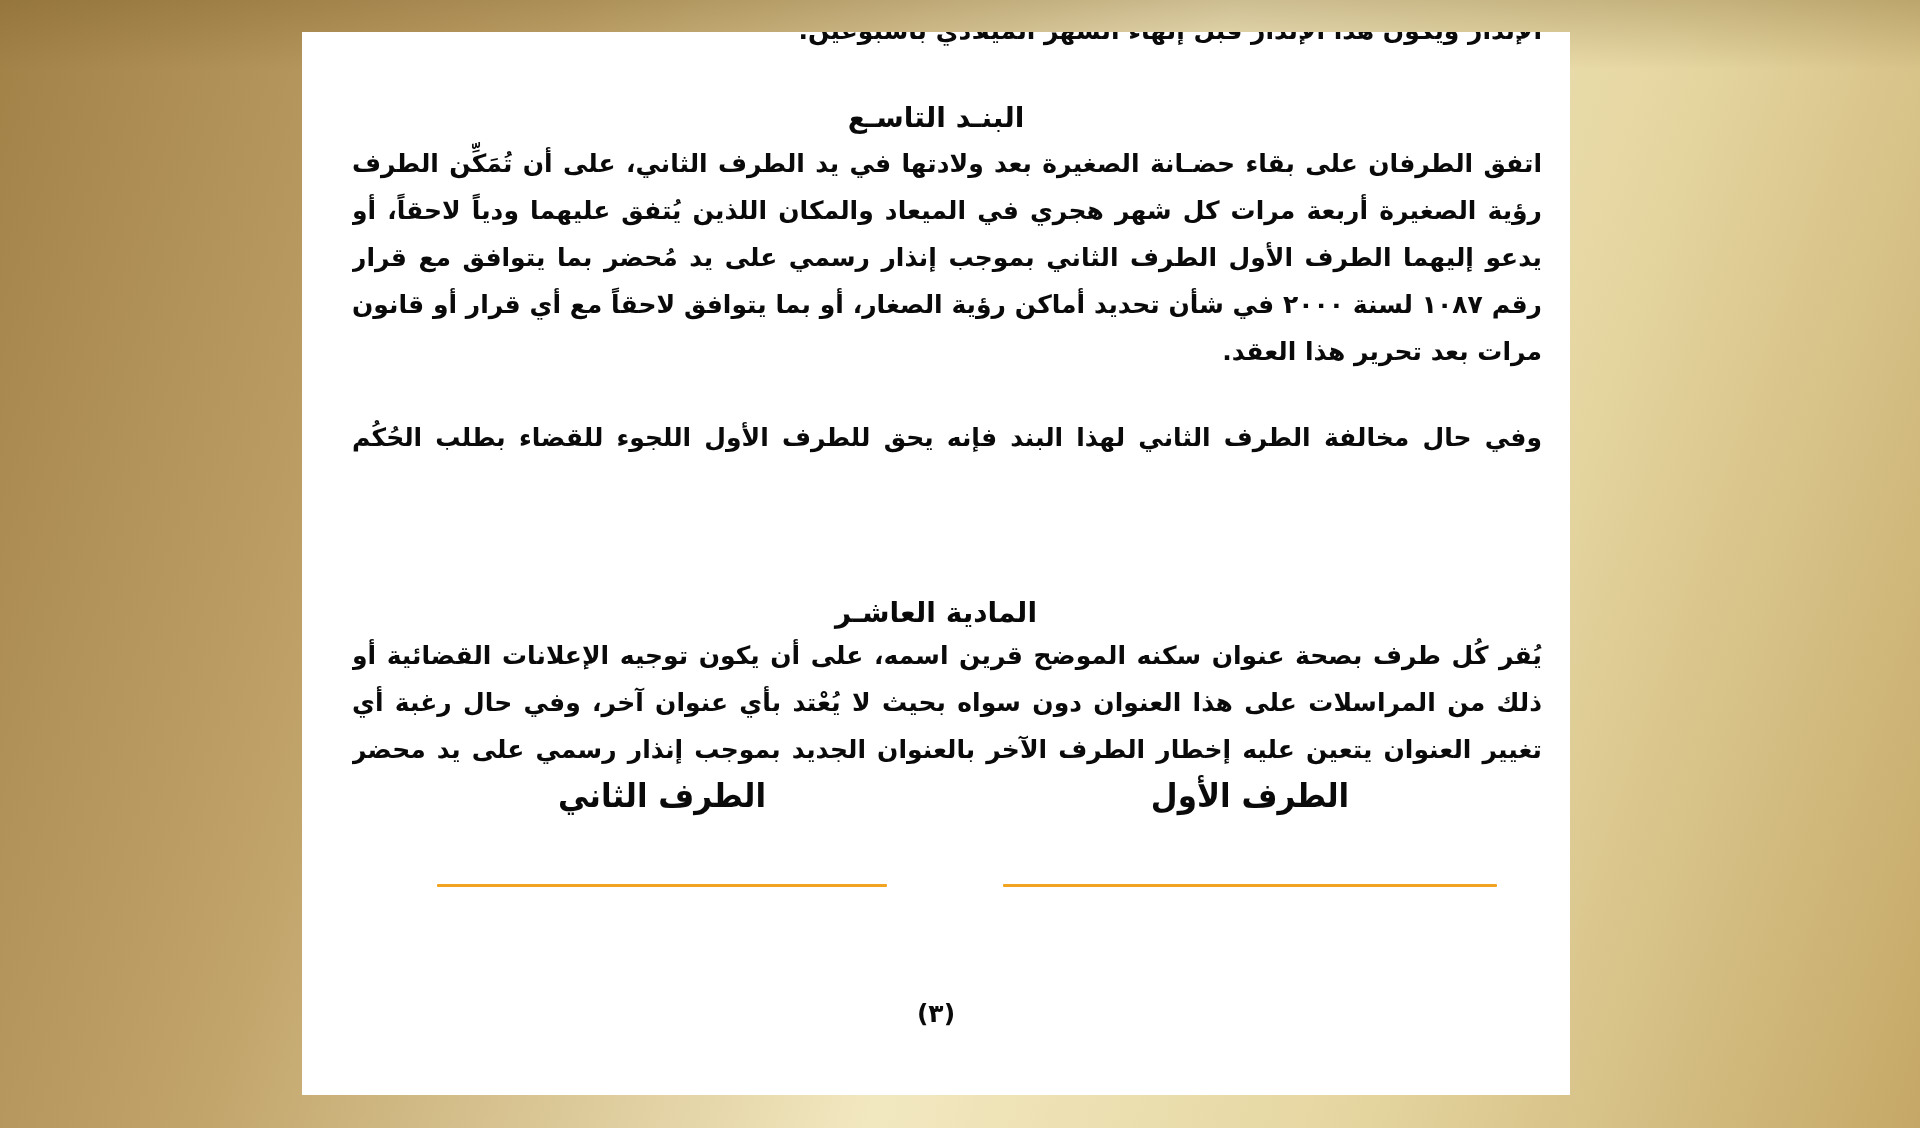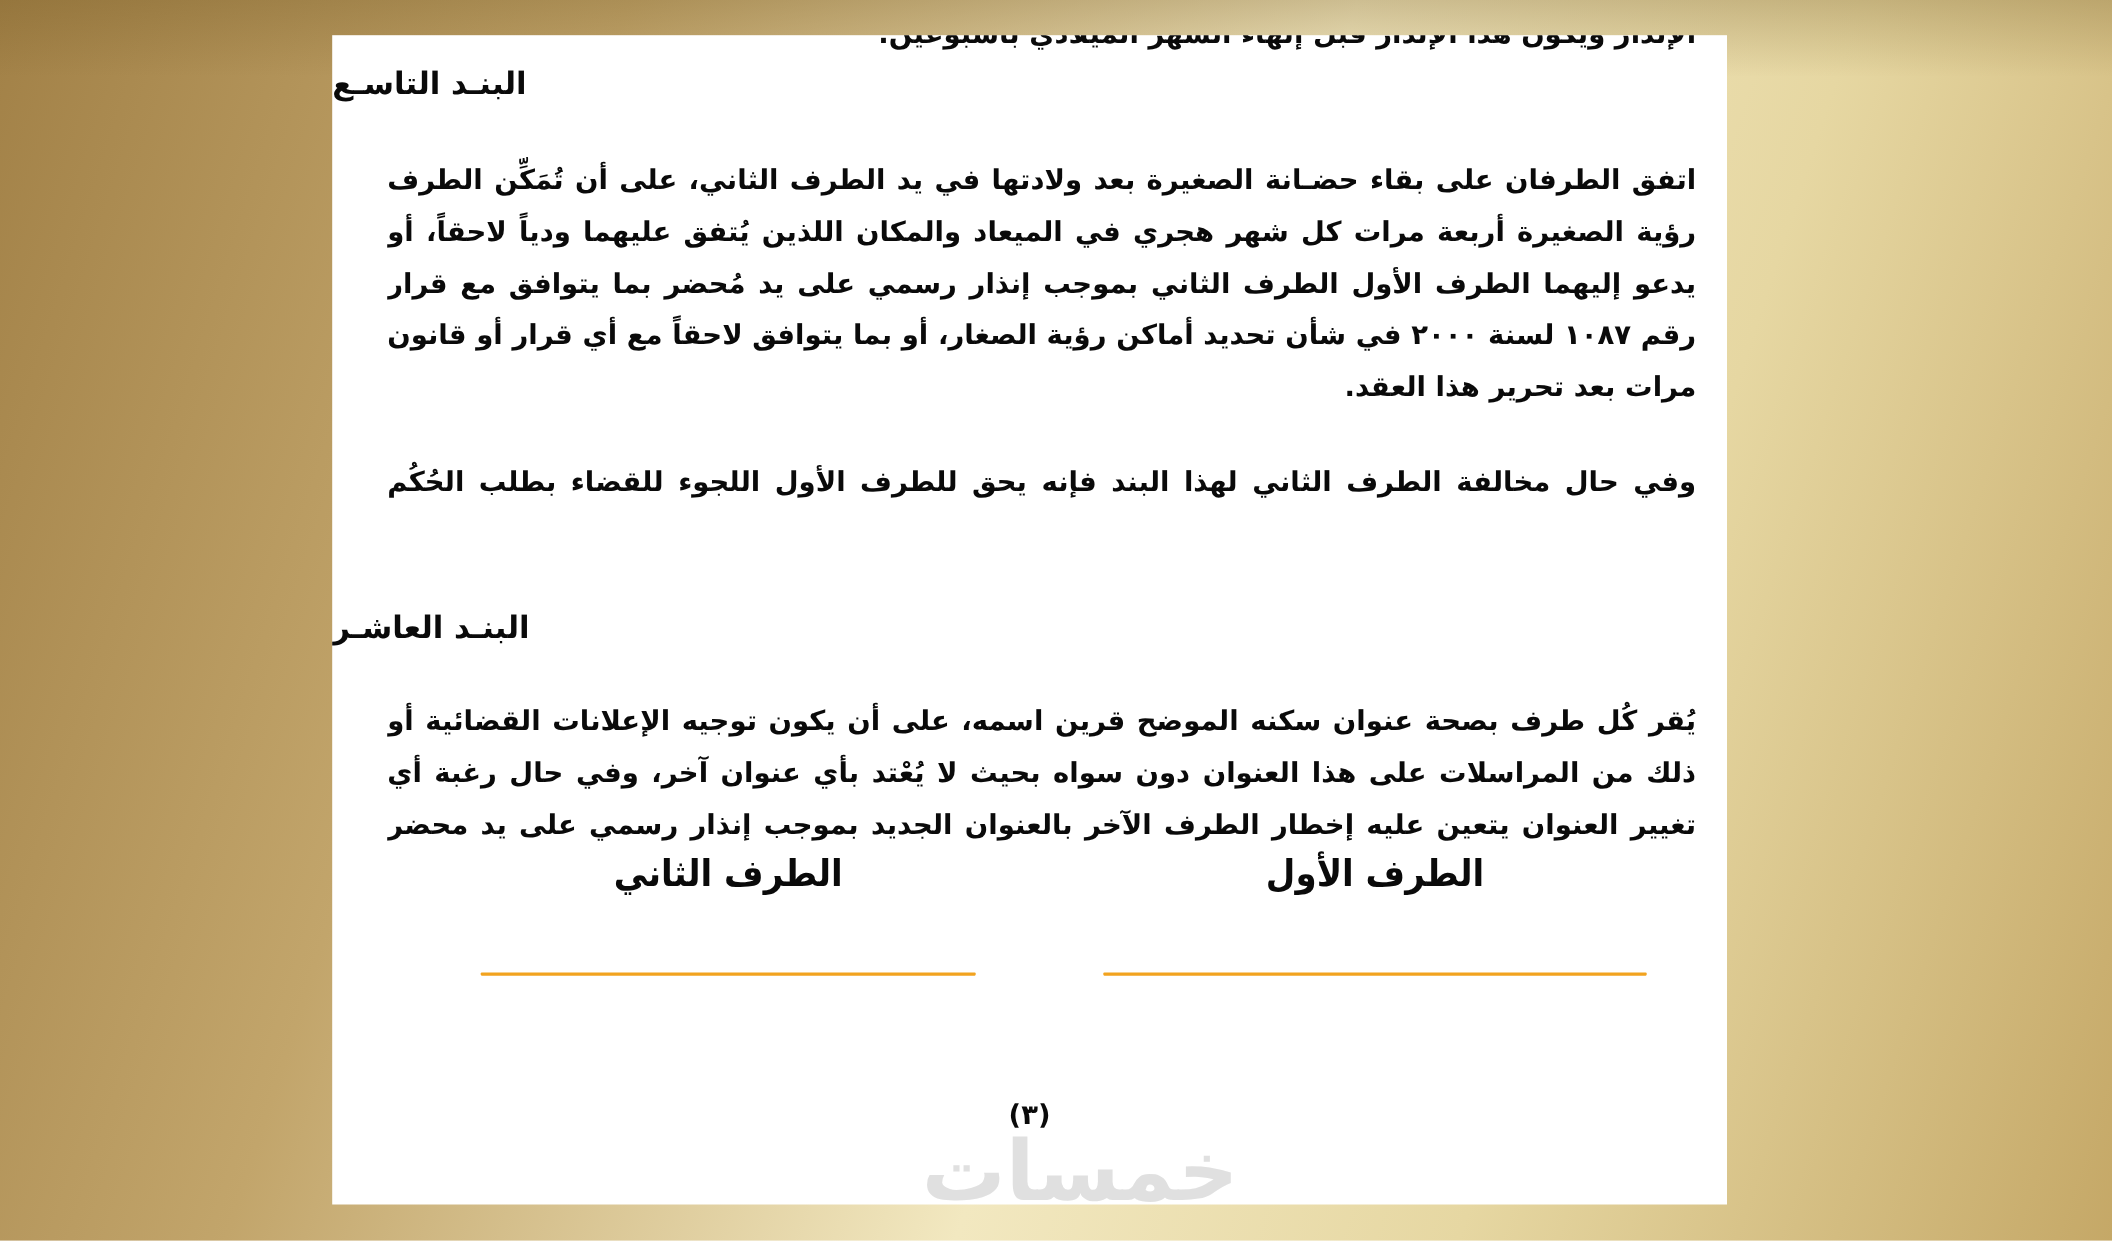--- a/index.html
+++ b/index.html
@@ -18,22 +18,22 @@
     background:#ffffff; overflow:hidden;
   }
 
   .partial-line {
     position:absolute; top:-24px; right:28px; left:50px;
     direction:rtl; text-align:right; white-space:nowrap;
     font-size:25px; font-weight:bold; color:#0a0a0a; line-height:46px;
   }
 
   .clause-heading {
-    position:absolute; left:0; right:0; text-align:left;
-    direction:rtl; font-size:28px; font-weight:bold; color:#0a0a0a; line-height:48px;
+    position:absolute; left:0; right:0; text-align:center;
+    direction:rtl; font-size:28px; font-weight:bold; color:#0a0a0a; line-height:48px;margin-top:42px;
   }
   .h9  { top:20px; }
   .h10 { top:515px; }
 
   .para { position:absolute; left:50px; right:28px; direction:rtl; }
   .p1 { top:108px; }
   .p2 { top:382px; }
   .p3 { top:600px; }
 
   .line {
@@ -84,34 +84,33 @@
       <div class="line">رؤية الصغيرة أربعة مرات كل شهر هجري في الميعاد والمكان اللذين يُتفق عليهما ودياً لاحقاً، أو اللذين</div>
       <div class="line">يدعو إليهما الطرف الأول الطرف الثاني بموجب إنذار رسمي على يد مُحضر بما يتوافق مع قرار وزير العدل</div>
       <div class="line">رقم ١٠٨٧ لسنة ٢٠٠٠ في شأن تحديد أماكن رؤية الصغار، أو بما يتوافق لاحقاً مع أي قرار أو قانون قد</div>
       <div class="line last">مرات بعد تحرير هذا العقد.</div>
     </div>
 
     <div class="para p2">
       <div class="line">وفي حال مخالفة الطرف الثاني لهذا البند فإنه يحق للطرف الأول اللجوء للقضاء بطلب الحُكُم لصالحه بتنفيذ</div>
     </div>
 
-    <div class="clause-heading h10">البنـد العاشـر</div>
+    <div class="clause-heading h10">المادية العاشـر</div>
 
     <div class="para p3">
       <div class="line">يُقر كُل طرف بصحة عنوان سكنه الموضح قرين اسمه، على أن يكون توجيه الإعلانات القضائية أو غير</div>
       <div class="line">ذلك من المراسلات على هذا العنوان دون سواه بحيث لا يُعْتد بأي عنوان آخر، وفي حال رغبة أي طرف في</div>
       <div class="line last">تغيير العنوان يتعين عليه إخطار الطرف الآخر بالعنوان الجديد بموجب إنذار رسمي على يد محضر فقط.</div>
     </div>
 
     <div class="sig-label second">الطرف الثاني</div>
 
     <div class="sig-label first">الطرف الأول</div>
 
     <div class="sig-line second"></div>
     <div class="sig-line first"></div>
 
     <div class="page-number">(٣)</div>
 
   </div>
 
-  <div class="watermark">خمسات</div>
 
 </div>
 
 </body></html>

